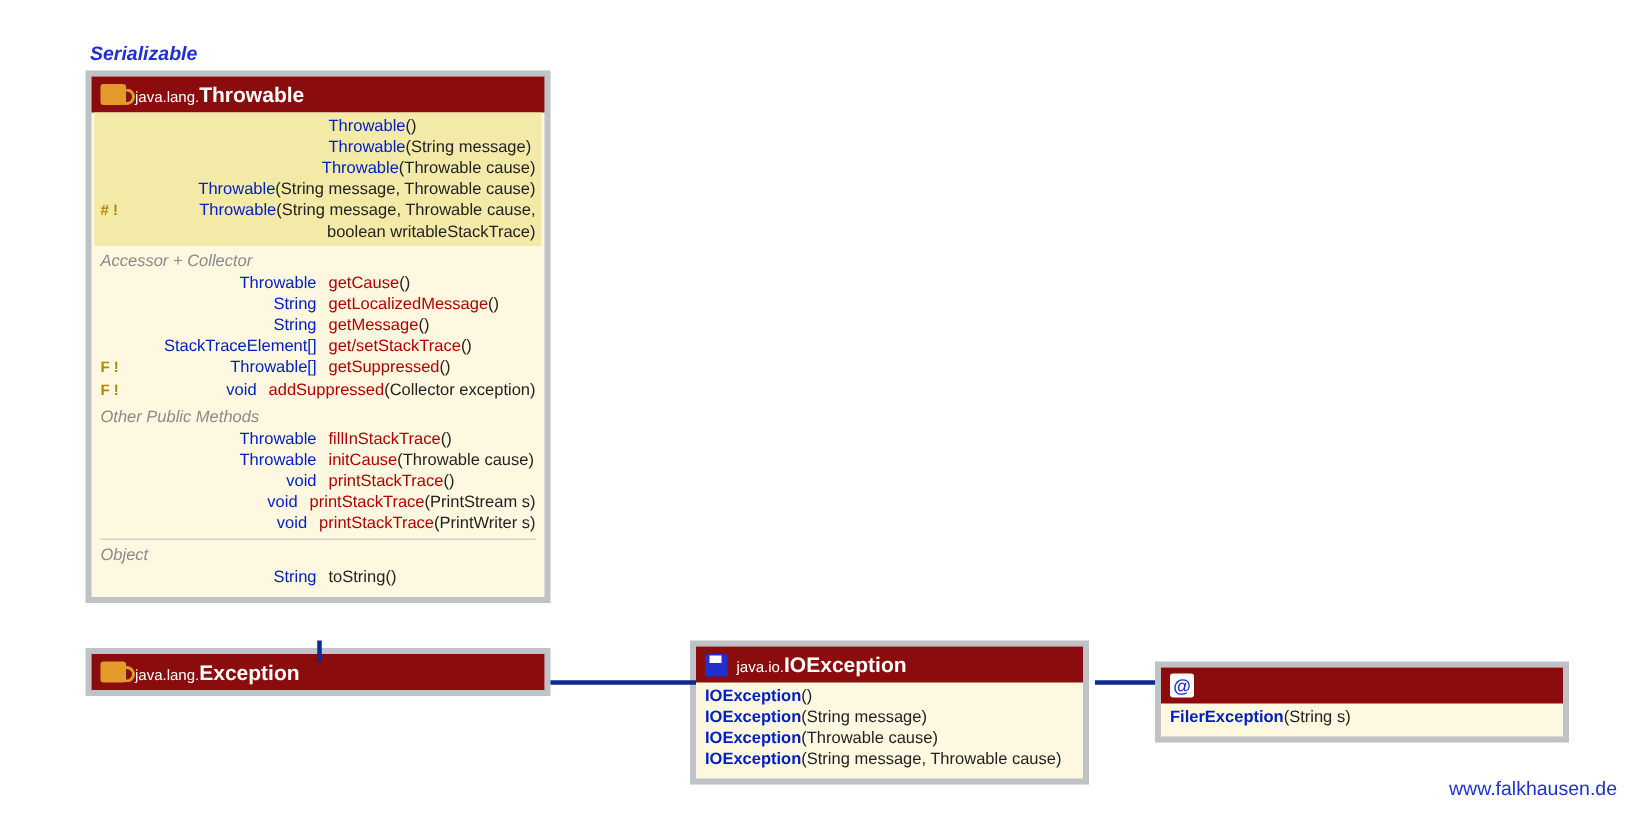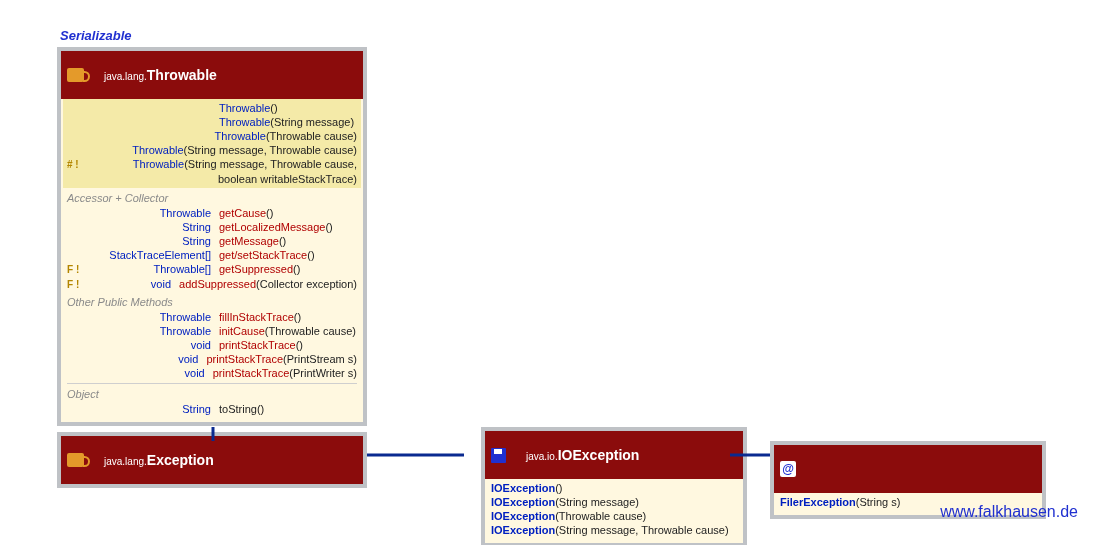--- a/index.html
+++ b/index.html
@@ -1,36 +1,36 @@
 <!DOCTYPE html>
 <html><head>
 <meta charset="utf-8">
 <style>
   body{margin:0;background:#fff;font-family:Arial,Helvetica,sans-serif;font-size:11px;color:#333;width:1096px;height:545px;position:relative}
   .serializable-label{position:absolute;left:60px;top:28px;color:#2030d0;font-style:italic;font-weight:bold;font-size:13px;}
   .box{position:absolute;border:4px solid #bfc2c6;background:#fff8e0}
-  .box-hdr{background:#8b0c0c;color:#fff;padding:16px 6px;display:flex;align-items:center;gap:20px}
+  .box-hdr{background:#8b0c0c;color:#fff;padding:4px 6px;display:flex;align-items:center;gap:6px}
   .box-hdr .pkg{font-size:10px}
   .box-hdr .cls{font-weight:bold;font-size:14px}
   .cup-icon{width:17px;height:14px;background:#e49a2a;border-radius:2px;position:relative}
   .cup-icon:after{content:"";position:absolute;right:-6px;top:3px;width:5px;height:7px;border:2px solid #e49a2a;border-left:none;border-radius:0 6px 6px 0}
   .disk-icon{width:15px;height:15px;background:#2030d0;border-radius:1px;position:relative}
   .disk-icon:after{content:"";position:absolute;left:3px;top:1px;width:8px;height:5px;background:#fff}
   .at-icon{width:16px;height:16px;background:#fff;border-radius:2px;display:flex;align-items:center;justify-content:center;color:#2030d0;font-weight:bold;font-size:12px}
   .body{padding:2px 6px 6px 6px}
   .row{display:flex;align-items:baseline;line-height:14px;white-space:nowrap}
   .gut{width:18px;text-align:left;color:#b38600;font-size:10px;font-weight:bold}
   .ret{width:126px;text-align:right;padding-right:8px}
   .blue{color:#0020c0}
   .red{color:#b00000}
   .pln{color:#222}
   .sect{color:#8a8a8a;font-style:italic;margin:4px 0 2px 0}
   .hr{border-top:1px solid #cfcfcf;margin:3px 0}
   .throw-ctor{background:#f4eaa8;padding:2px 4px;margin:-2px -4px 4px -4px}
-  .footer-link{position:absolute;right:18px;bottom:24px;color:#2030d0;font-size:16px}
+  .footer-link{position:absolute;right:18px;bottom:12px;color:#2030d0;font-size:13px}
   svg.conn{position:absolute;left:0;top:0;pointer-events:none}
 </style>
 </head>
 <body>
 
 <div class="serializable-label">Serializable</div>
 
 <div class="box" style="left:57px;top:47px;width:302px">
   <div class="box-hdr">
     <span class="cup-icon"></span>
@@ -159,21 +159,21 @@
   </div>
 </div>
 
 <div class="box" style="left:57px;top:432px;width:302px">
   <div class="box-hdr">
     <span class="cup-icon"></span>
     <span><span class="pkg">java.lang.</span><span class="cls">Exception</span></span>
   </div>
 </div>
 
-<div class="box" style="left:481px;top:427px;width:258px">
+<div class="box" style="left:460px;top:427px;width:258px">
   <div class="box-hdr">
     <span class="disk-icon"></span>
     <span><span class="pkg">java.io.</span><span class="cls">IOException</span></span>
   </div>
   <div class="body" id="io-ctors">
       <div class="row">
         <span class="blue" style="font-weight:bold">IOException</span>
         <span class="pln"> ()</span>
       </div>
       <div class="row">

